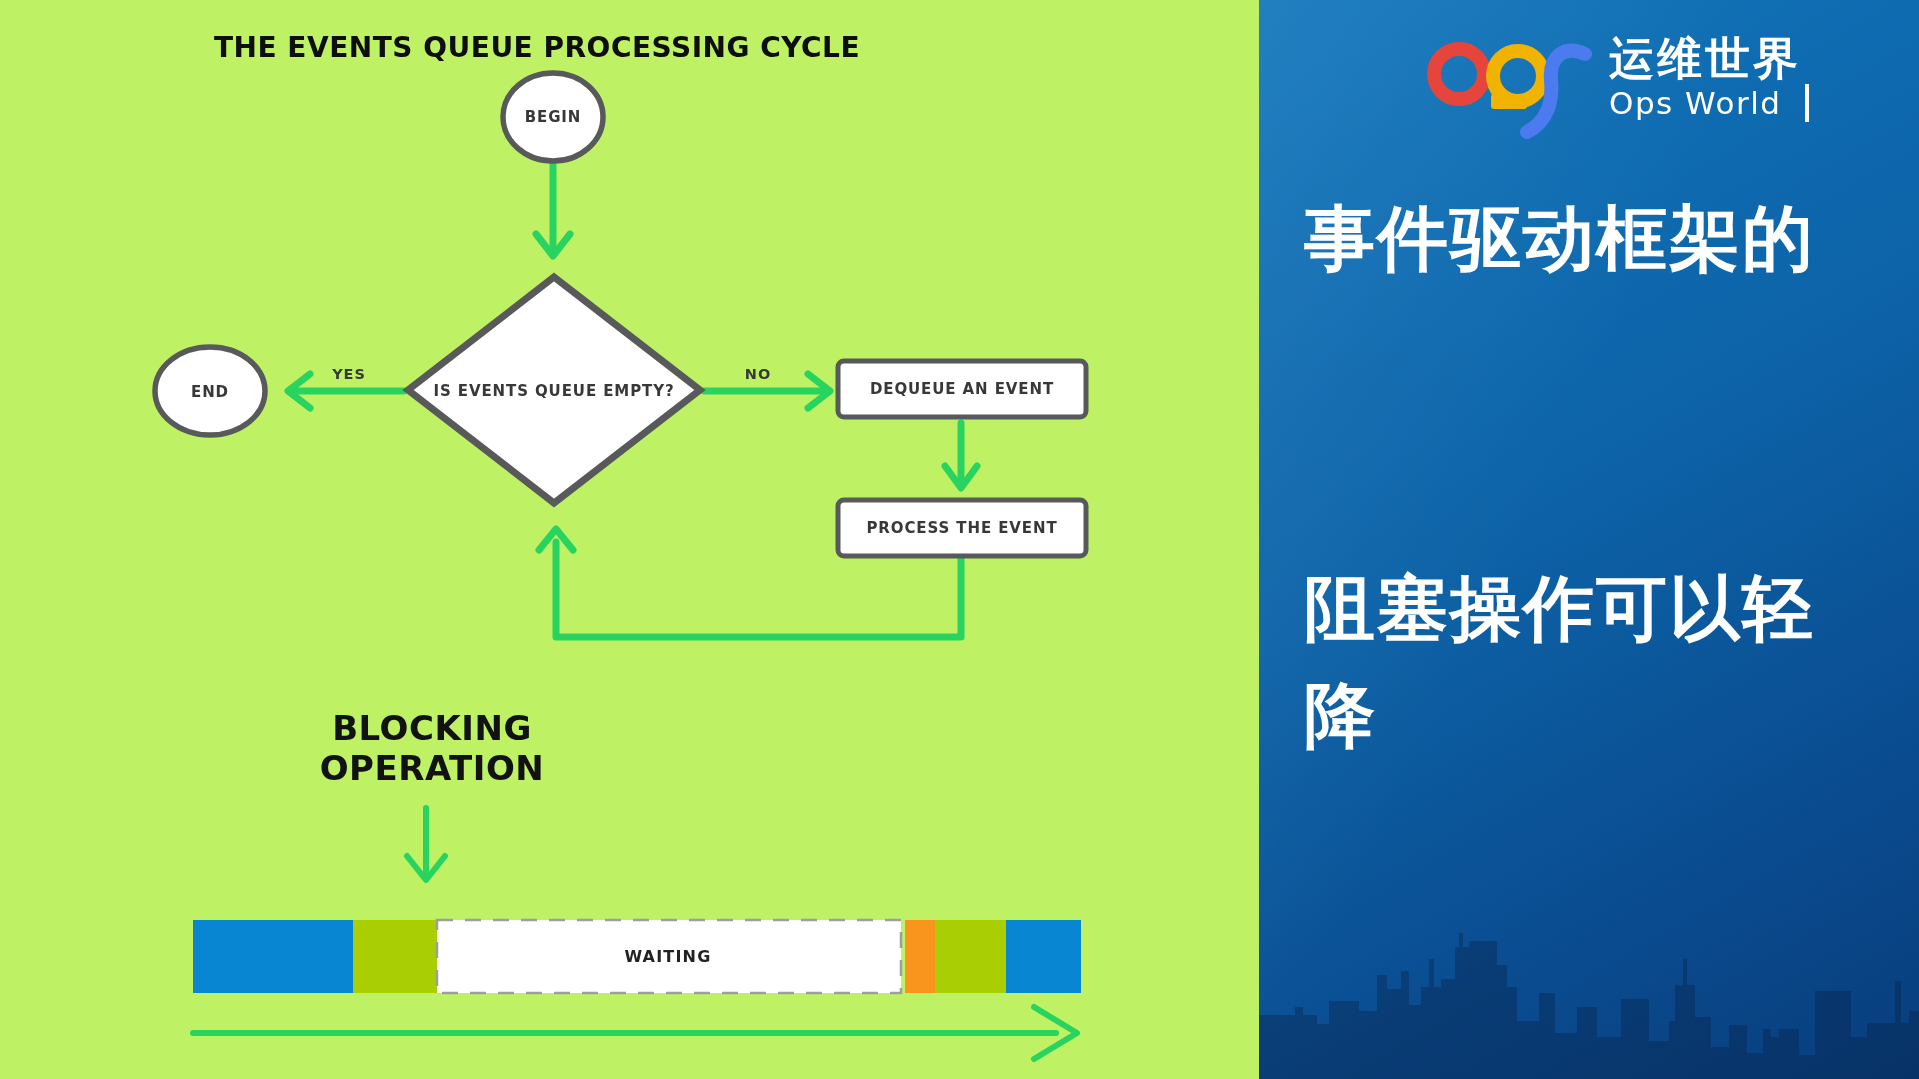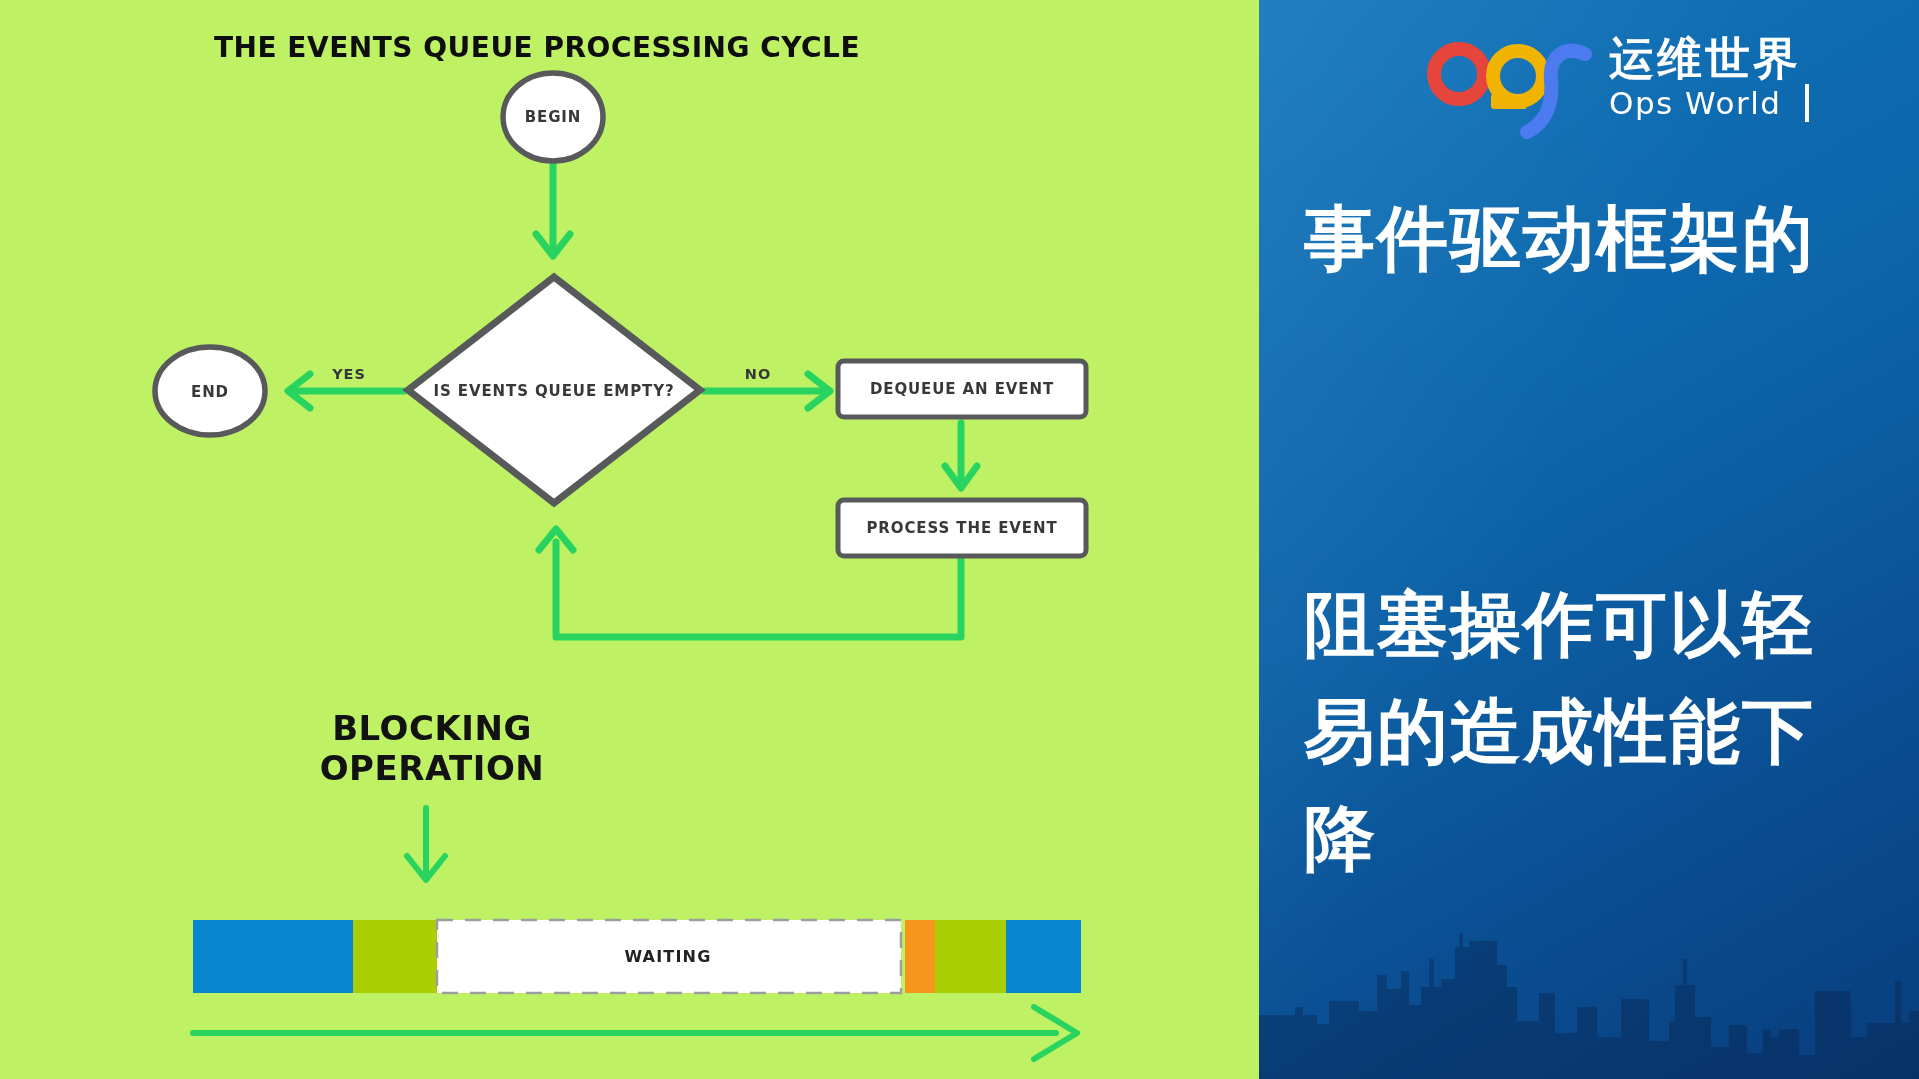--- a/index.html
+++ b/index.html
@@ -21,21 +21,21 @@
   .logo-text{margin-left:14px;color:#fff;}
   .logo-cn{font-size:45px;font-weight:700;letter-spacing:3px;line-height:1.0;white-space:nowrap;}
   .logo-en-row{display:flex;align-items:center;margin-top:3px;gap:12px;}
   .logo-en{font-size:31px;font-weight:400;letter-spacing:1.5px;line-height:1.0;white-space:nowrap;}
   .logo-cursor{display:inline-block;width:4px;height:38px;background:#fff;margin-left:12px;}
 
   .cn-block{position:absolute;left:45px;color:#ffffff;
             font-family:"Liberation Serif","DejaVu Serif",serif;
             font-size:71px;font-weight:700;line-height:107px;letter-spacing:2px;white-space:nowrap;}
   .cn-block.block1{top:186px;}
-  .cn-block.block2{top:572px;}
+  .cn-block.block2{top:556px;}
 
   .skyline{position:absolute;left:0;bottom:0;display:block;}
 </style>
 </head>
 <body>
 
 <div class="stage">
 
   
   <svg width="1259" height="1079" viewBox="0 0 1259 1079">
@@ -121,21 +121,20 @@
         </div>
       </div>
     </div>
 
     <div class="cn-block block1">
       <div>事件驱动框架的</div>
     </div>
 
     <div class="cn-block block2">
       <div>阻塞操作可以轻</div>
-      <div>易的造成性能下</div>
       <div>降</div>
     </div>
 
     <svg class="skyline" width="660" height="150" viewBox="0 0 660 150">
       <path fill="rgba(7,34,72,0.38)" d="M0,150 V86 H36 V78 H44 V86 H58 V95 H70 V72 H100 V82 H118 V46 H128 V60 H142 V42 H150
                V76 H162 V58 H170 V30 H175 V58 H182 V50 H196 V18 H200 V4 H204 V18 H210 V12 H238
                V36 H248 V58 H258 V92 H280 V64 H296 V104 H318 V78 H338 V108 H362 V70 H390 V112
                H410 V92 H416 V56 H424 V30 H428 V56 H436 V88 H452 V118 H470 V96 H488 V124 H504
                V100 H512 V108 H520 V100 H540 V126 H556 V62 H592 V108 H608 V94 H636 V52 H642
                V94 H650 V82 H660 V150 Z"></path>

